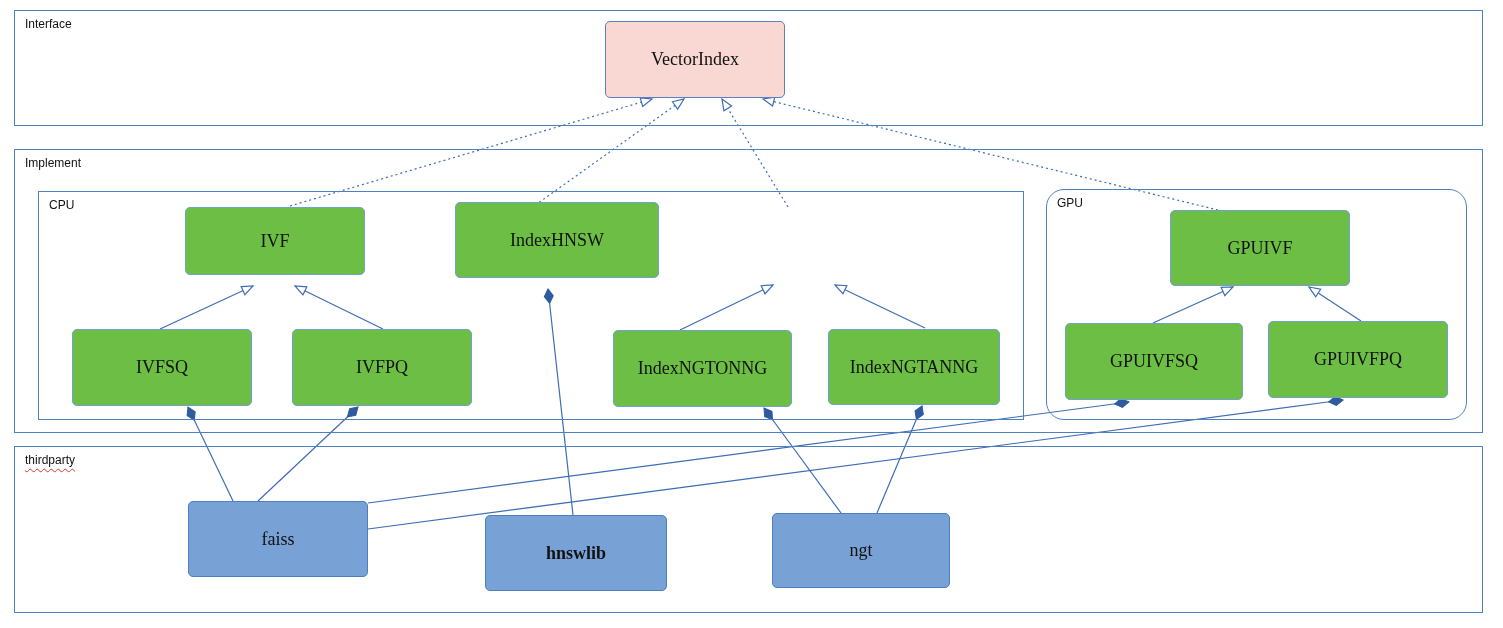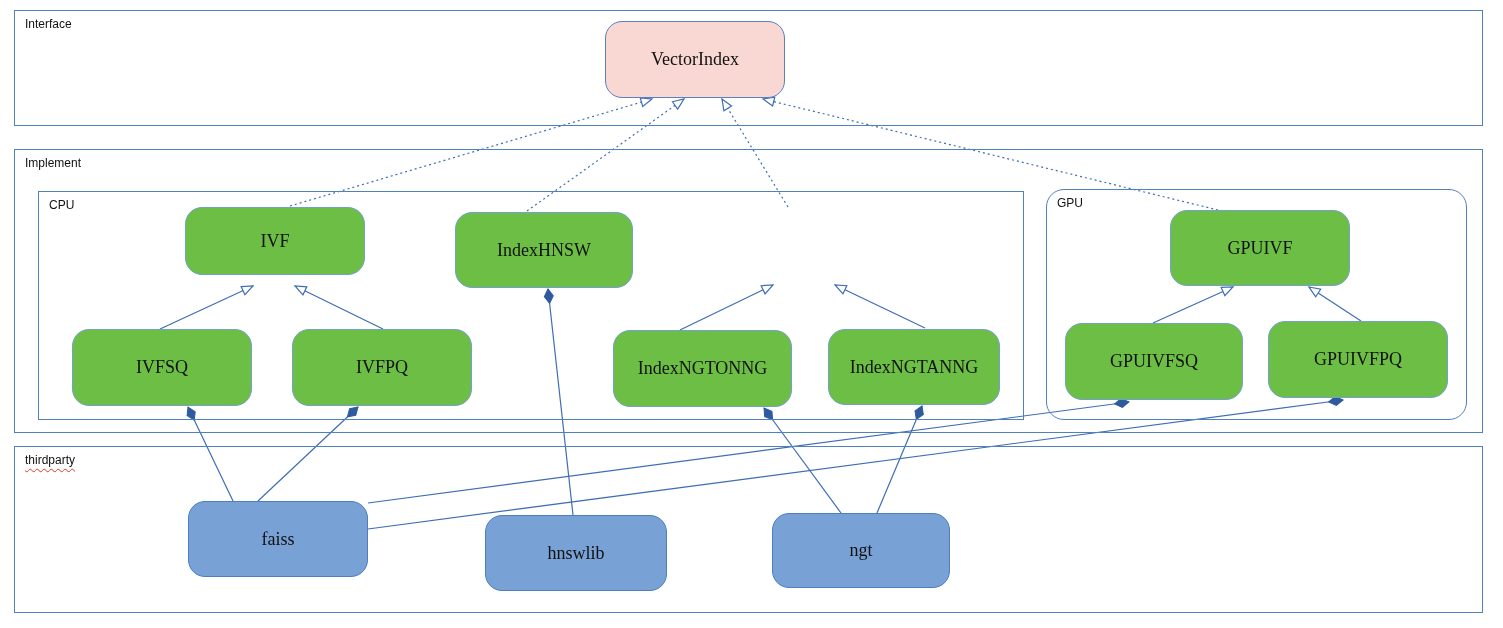--- a/index.html
+++ b/index.html
@@ -31,21 +31,21 @@
   }
   .clabel.wavy {
     text-decoration: underline;
     text-decoration-style: wavy;
     text-decoration-color: var(--spell);
     text-decoration-thickness: 1px;
     text-underline-offset: 4px;
   }
   .node {
     position: absolute;
-    border-radius: 17px;
+    border-radius: 5px;
     box-sizing: border-box;
     display: flex;
     align-items: center;
     justify-content: center;
     font-family: "Liberation Serif", serif;
     font-size: 18px;
     color: var(--text);
     text-align: center;
   }
   .node.green { background: var(--green);  border: 1.6px solid var(--green-border); }
@@ -122,21 +122,21 @@
     </div>
     <div class="container" style="left: 14px; top: 446px; width: 1469px; height: 167px; padding-left: 12px;">
       <span class="clabel wavy">thirdparty</span>
     </div>
     <div class="node pink" style="left: 605px; top: 21px; width: 180px; height: 77px;">
       <span>VectorIndex</span>
     </div>
     <div class="node green" style="left: 185px; top: 207px; width: 180px; height: 68px;">
       <span>IVF</span>
     </div>
-    <div class="node green" style="left: 455px; top: 212px; width: 178px; height: 76px; justify-content: center;">
+    <div class="node green" style="left: 455px; top: 202px; width: 204px; height: 76px; justify-content: center;">
       <span>IndexHNSW</span>
     </div>
     <div class="node green" style="left: 72px; top: 329px; width: 180px; height: 77px;">
       <span>IVFSQ</span>
     </div>
     <div class="node green" style="left: 292px; top: 329px; width: 180px; height: 77px;">
       <span>IVFPQ</span>
     </div>
     <div class="node green" style="left: 613px; top: 330px; width: 179px; height: 77px;">
       <span>IndexNGTONNG</span>
@@ -149,19 +149,19 @@
     </div>
     <div class="node green" style="left: 1065px; top: 323px; width: 178px; height: 77px;">
       <span>GPUIVFSQ</span>
     </div>
     <div class="node green" style="left: 1268px; top: 321px; width: 180px; height: 77px;">
       <span>GPUIVFPQ</span>
     </div>
     <div class="node blue" style="left: 188px; top: 501px; width: 180px; height: 76px;">
       <span>faiss</span>
     </div>
-    <div class="node blue" style="left: 485px; top: 515px; width: 182px; height: 76px;">
+    <div class="node blue" style="left: 485px; top: 515px; width: 182px; height: 76px; font-weight: bold;">
       <span>hnswlib</span>
     </div>
     <div class="node blue" style="left: 772px; top: 513px; width: 178px; height: 75px;">
       <span>ngt</span>
     </div>
   </div>
 
 </body></html>

